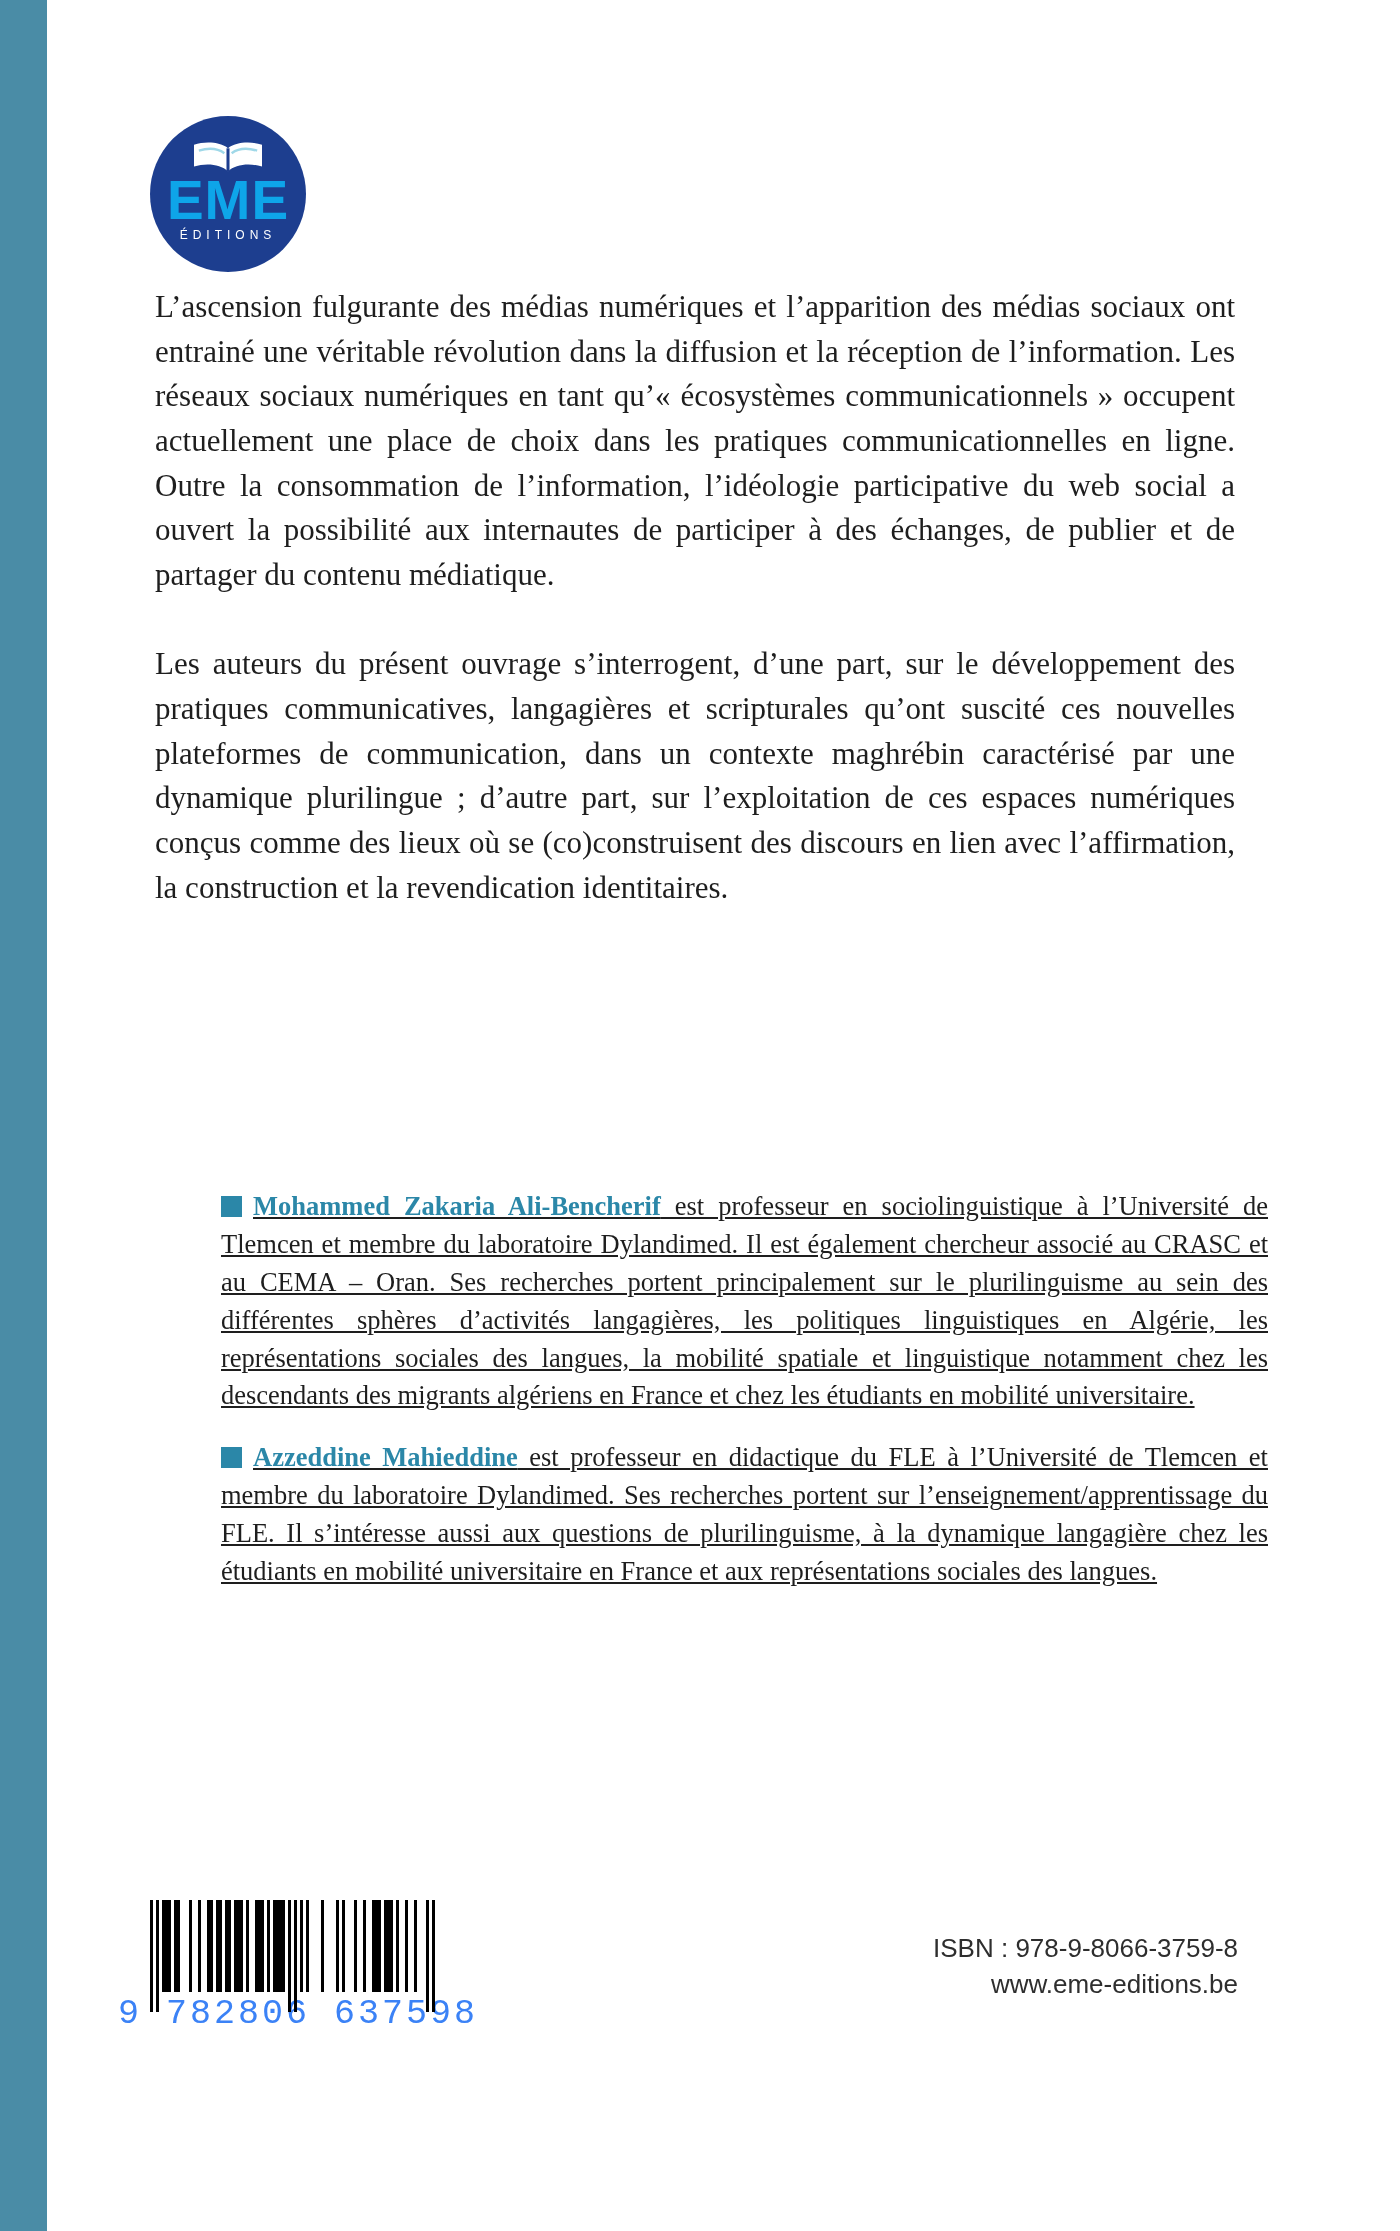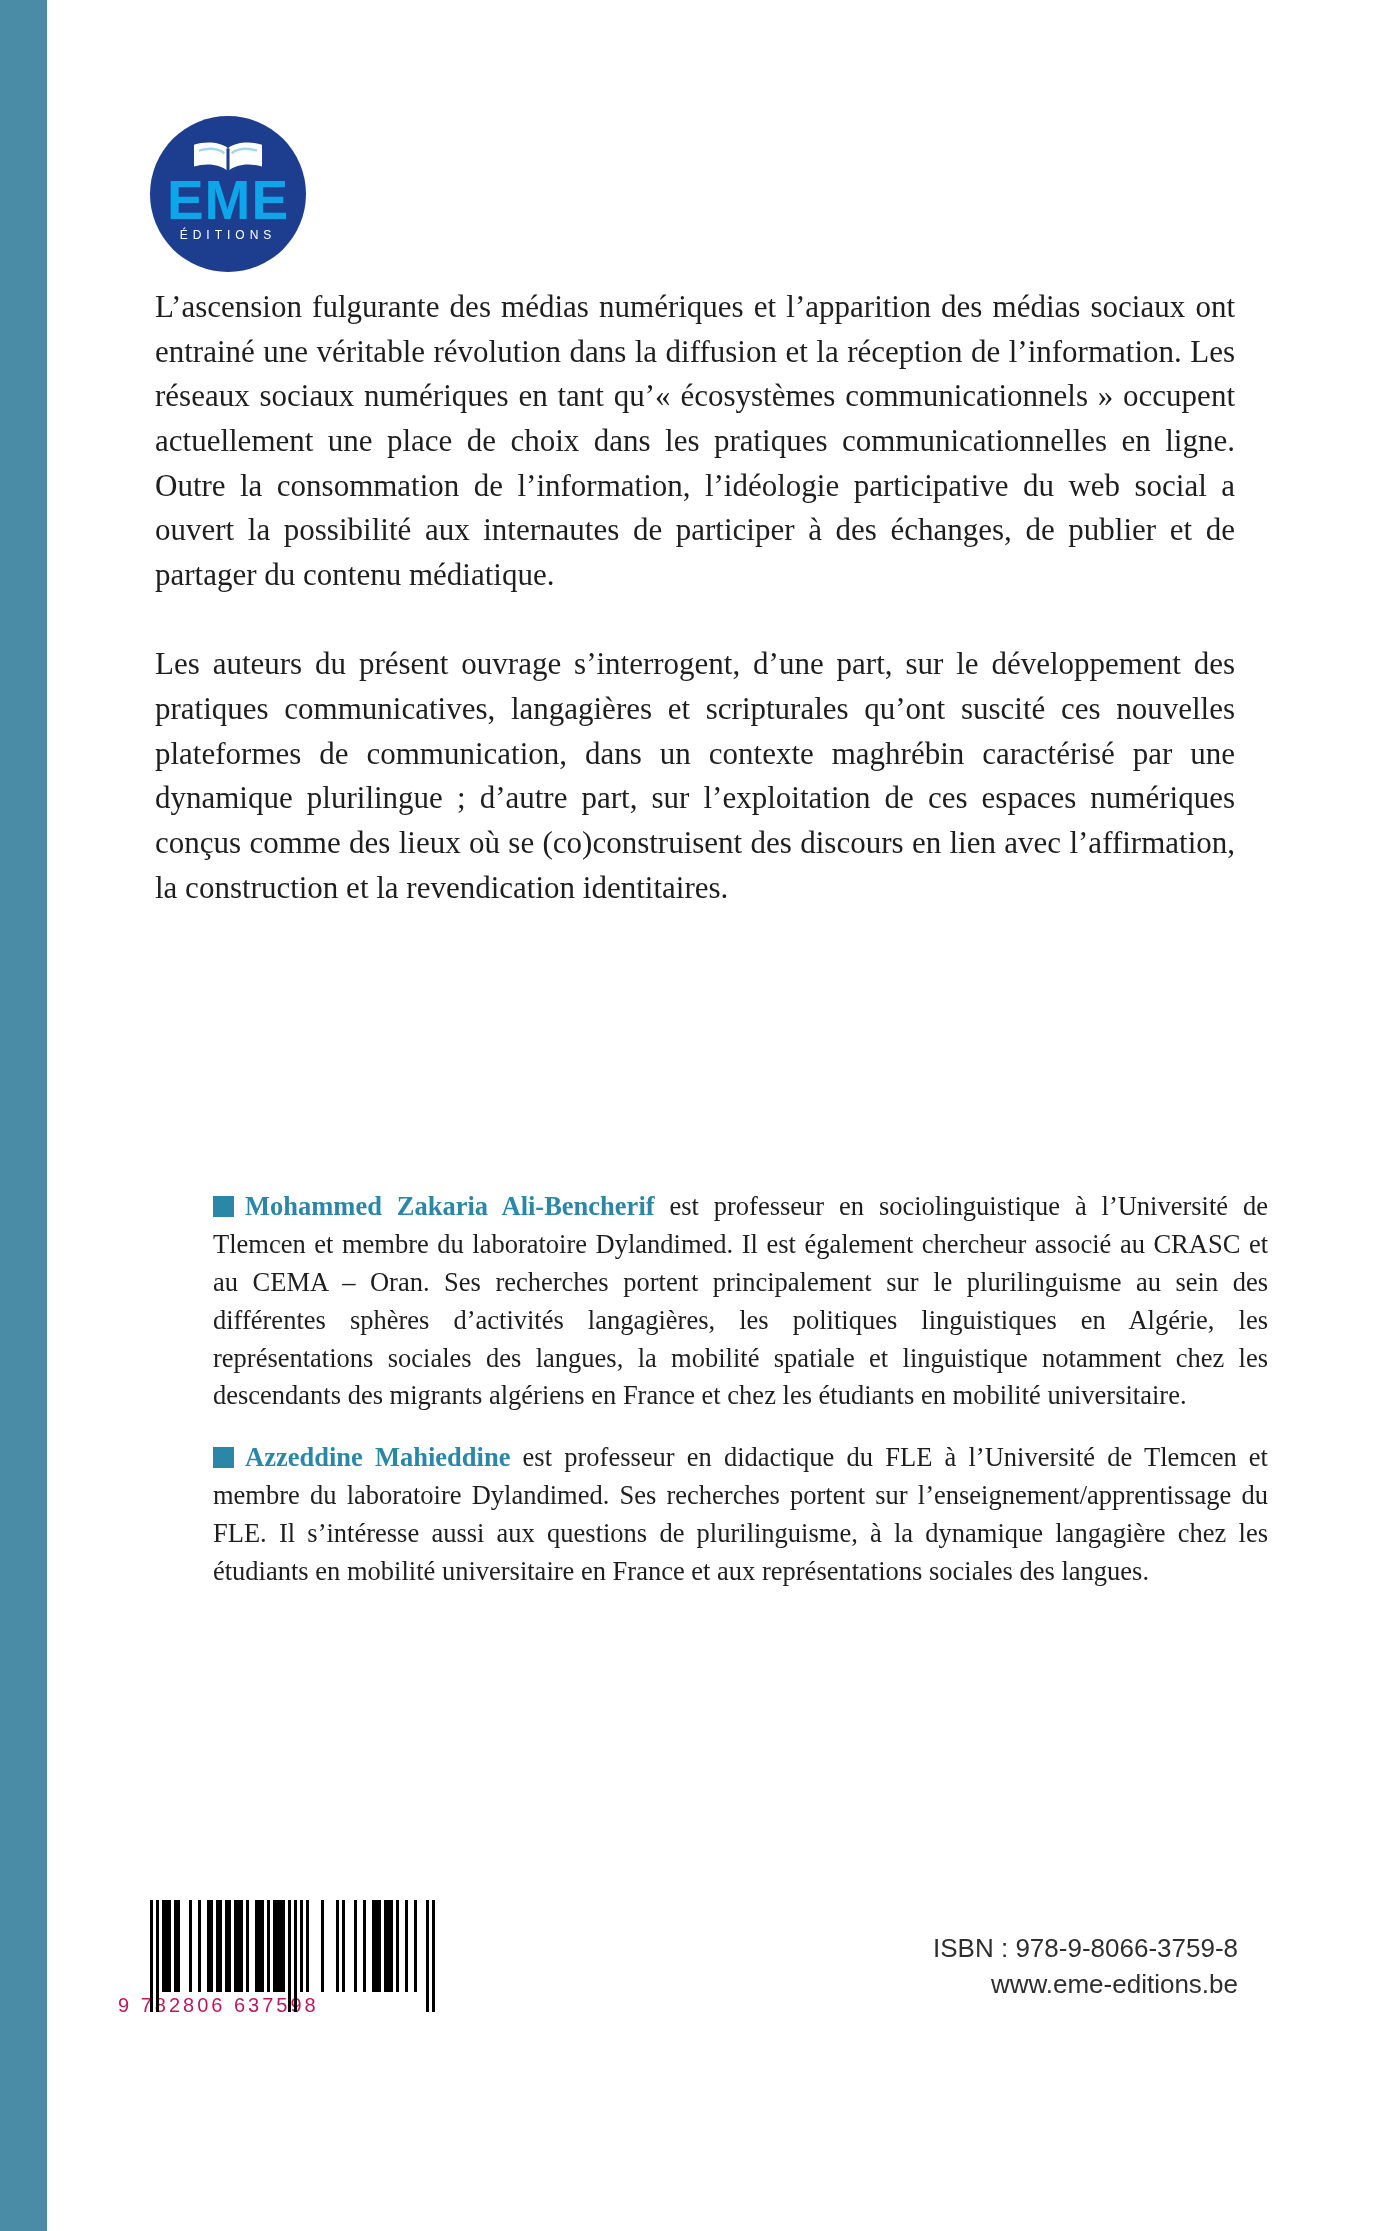--- a/index.html
+++ b/index.html
@@ -28,37 +28,37 @@
   .synopsis{
     position:absolute;left:155px;top:285px;width:1080px;
     font-size:31px;line-height:1.44;text-align:justify;
   }
   .synopsis p{margin:0 0 45px 0;font-family:Liberation Serif, serif;}
   
   .bios{
     position:absolute;left:205px;top:1188px;width:1063px;
     font-size:26.5px;line-height:1.43;text-align:justify;
   }
-  .bio{margin:0 0 24px 8px;}
+  .bio{margin:0 0 24px 16px;text-decoration:underline;}
   .bullet{
     display:inline-block;width:21px;height:21px;background:#2b87a8;
     margin-right:11px;vertical-align:-2px;
   }
   .author{color:#2b87a8;font-weight:bold;}
   
   .footer{
     position:absolute;left:118px;right:162px;top:1900px;
     display:flex;justify-content:space-between;align-items:flex-start;
   }
   .barcode-wrap{width:330px;}
   .barcode-bars{position:relative;height:114px;margin-left:32px;width:285px;}
   .bar{position:absolute;top:0;width:3px;height:92px;background:#000;}
   .bar.tall{height:112px;}
   .barcode-digits{
-    font-family:Liberation Sans, sans-serif;font-size:20px;color:#be185d;
+    font-family:Liberation Mono, monospace;font-size:35px;color:#3b82f6;
     letter-spacing:3px;margin-top:-20px;white-space:nowrap;
   }
   .pub-info{
     text-align:right;font-family:"Liberation Sans",sans-serif;
     color:#2e2e2e;font-size:26px;line-height:1.4;padding-top:30px;
   }
   .price{
     margin-top:24px;font-size:38px;color:#1b1b1b;
     font-family:"Liberation Serif",serif;font-weight:500;
   }

